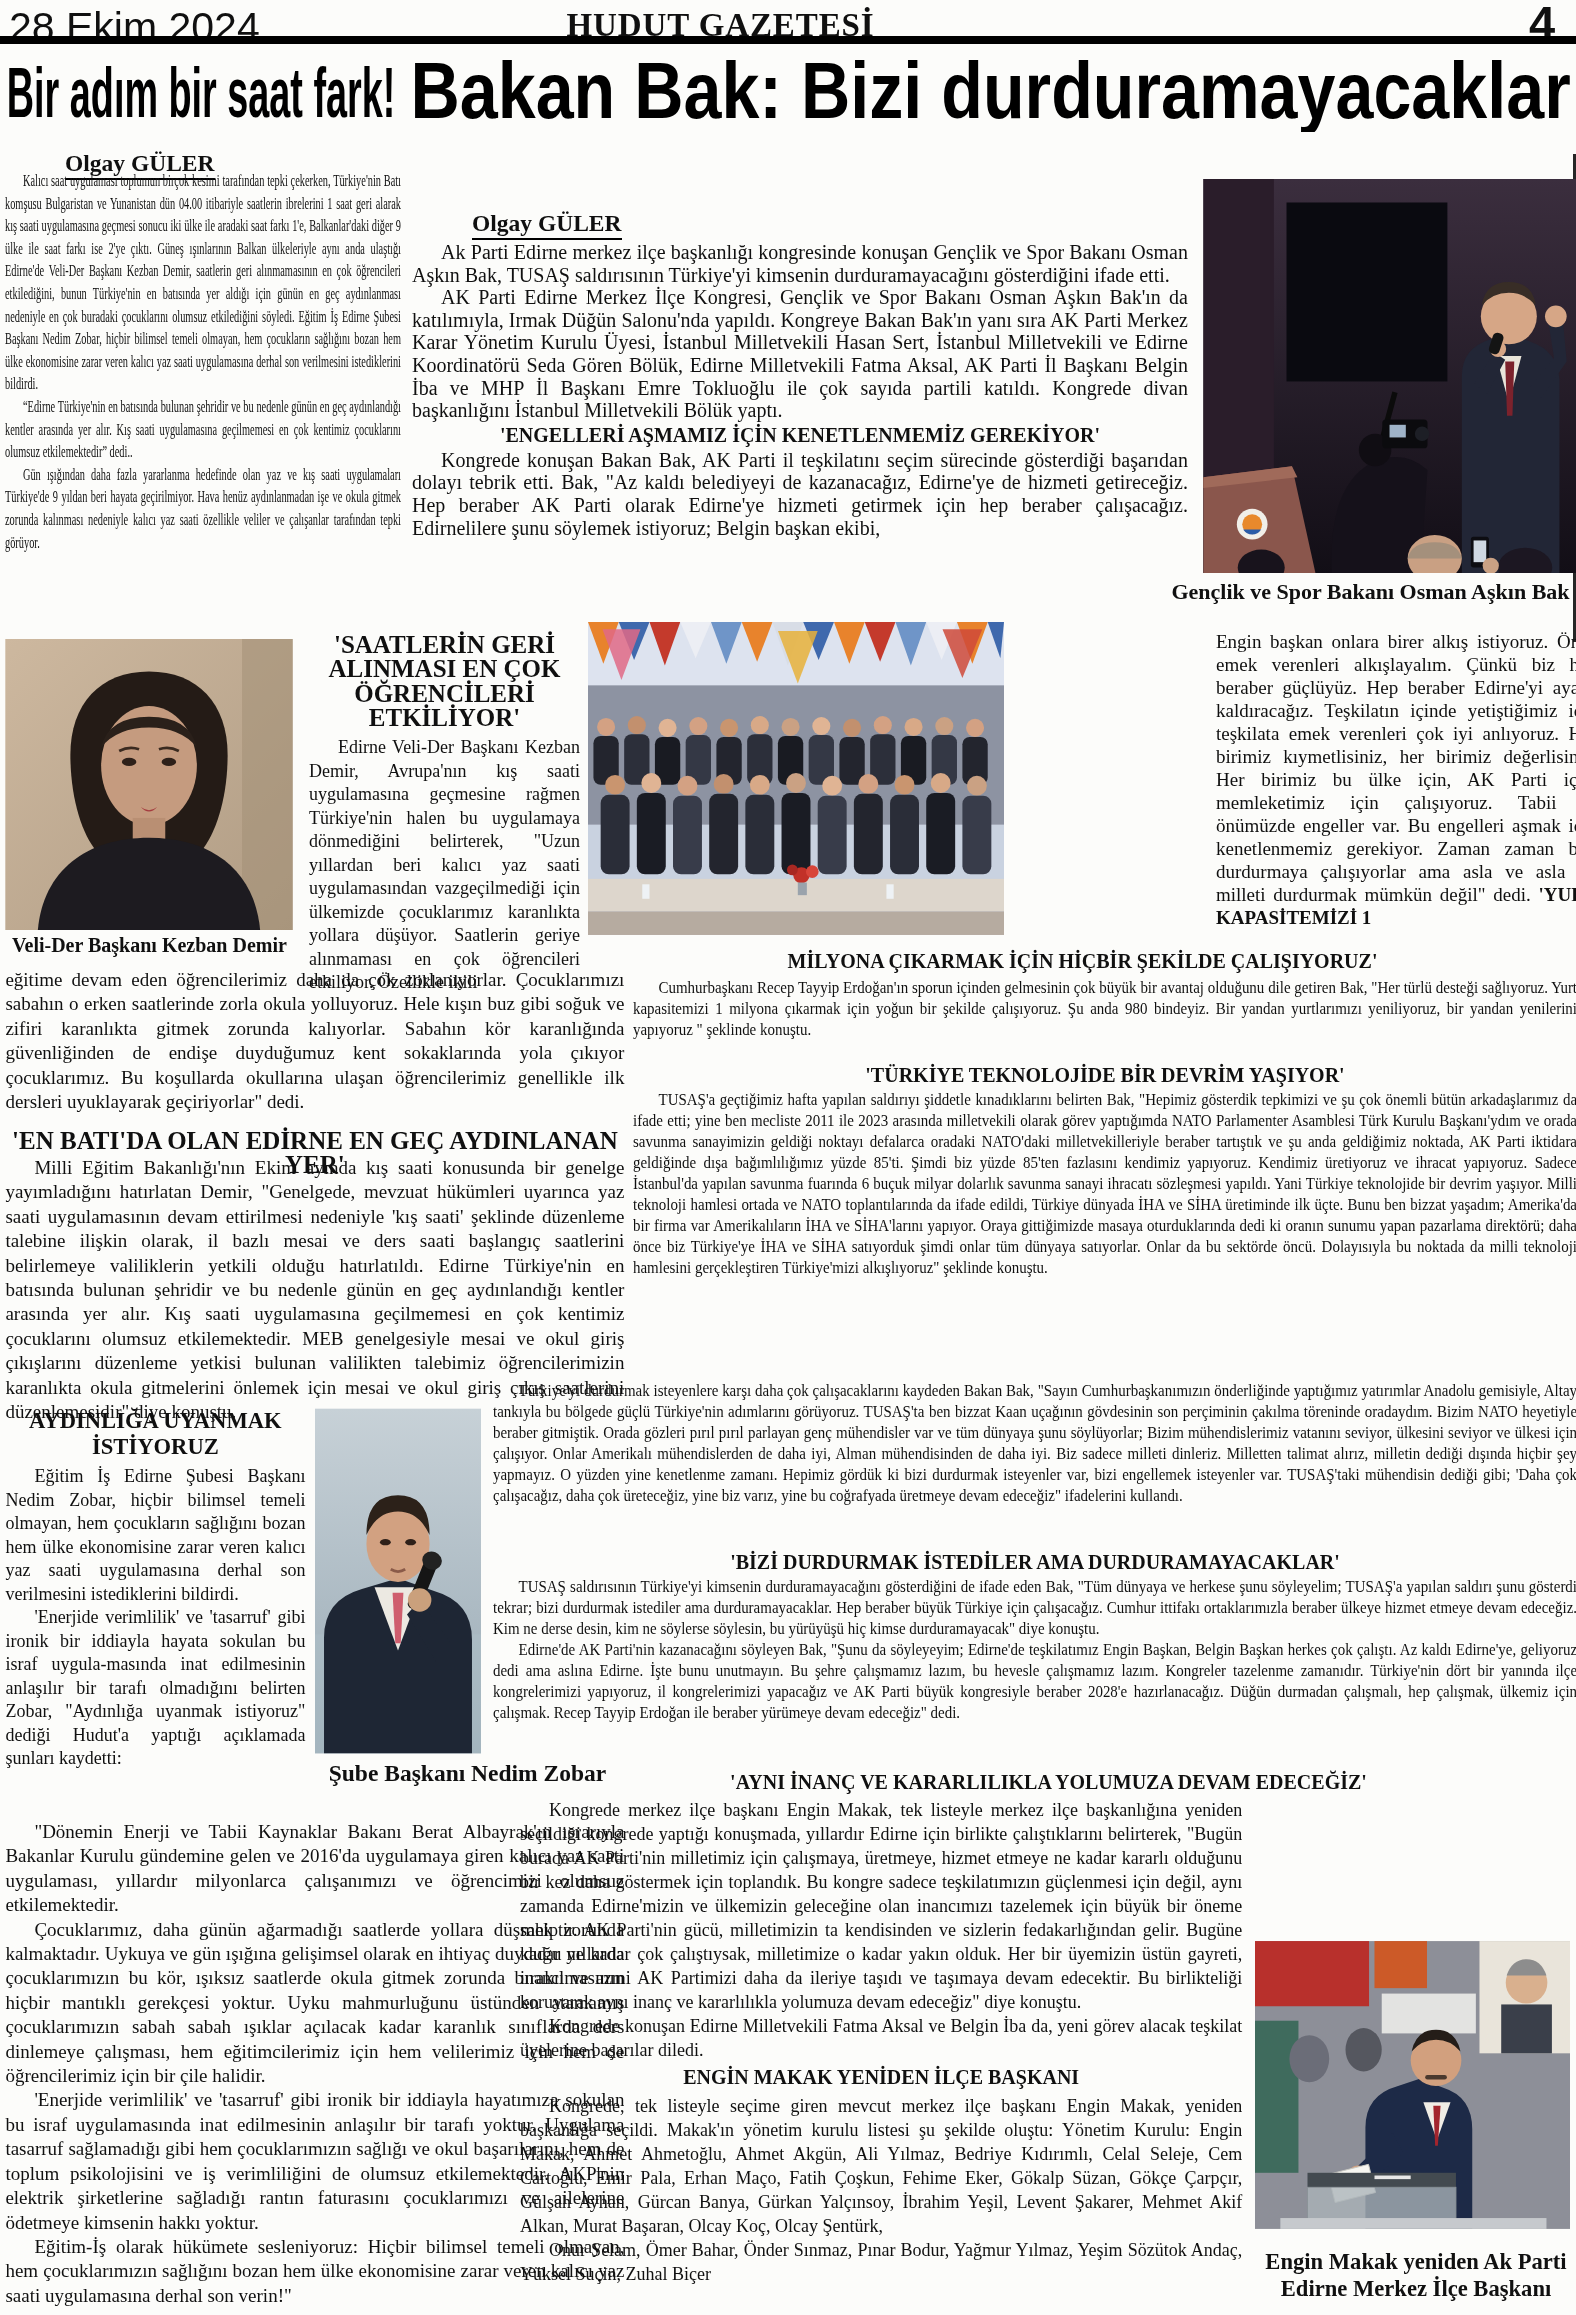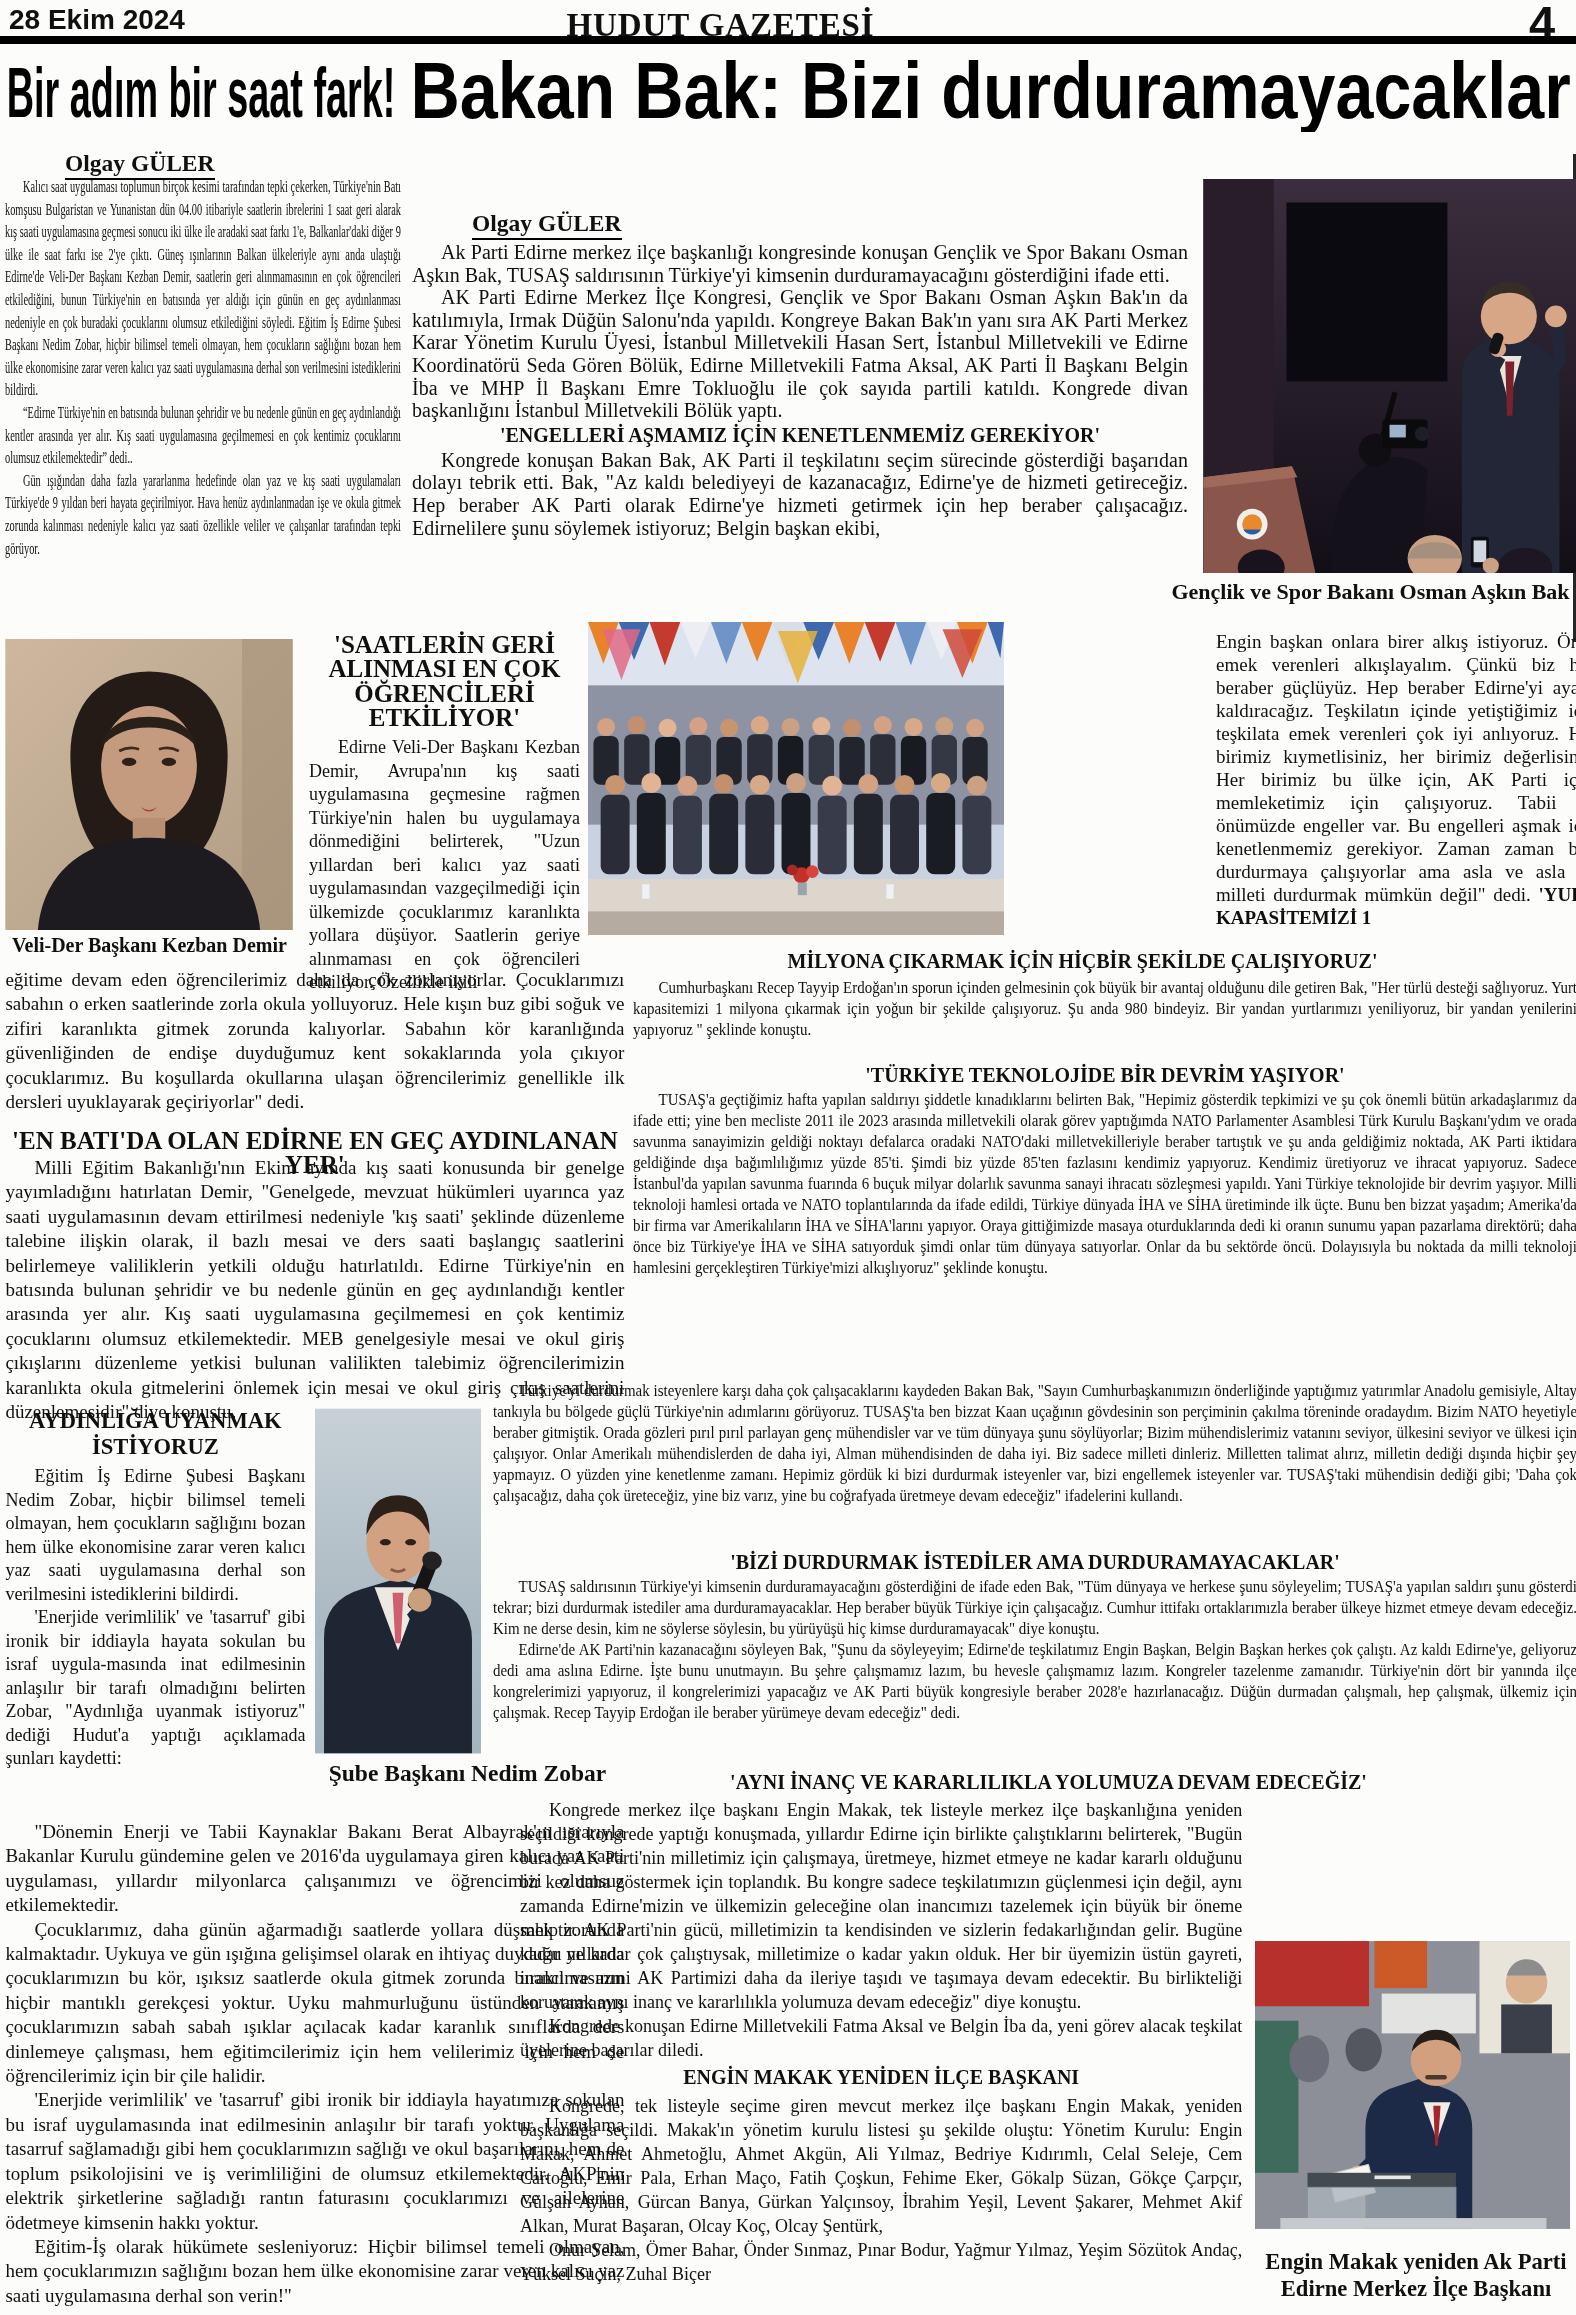--- a/index.html
+++ b/index.html
@@ -27,37 +27,37 @@
   .rule{background:#000;}
   svg{display:block;}
   .floatbox{float:right;width:322px;margin:143px 0 3.6px 12.7px;}
   .floatbox .cap{font-size:22.6px;line-height:27px;margin-top:19px;}
 </style>
 </head>
 <body>
 
 <div id="page">
 
-  <div class="abs sans" style="left:9px;top:3.6px;font-size:28px;font-weight:bold;">28 Ekim 2024</div>
+  <div class="abs sans" style="left:9px;top:3.6px;font-size:41px;font-weight:normal;">28 Ekim 2024</div>
   <div class="abs" style="left:517px;top:7.2px;width:407px;text-align:center;font-weight:bold;font-size:33px;letter-spacing:0.9px;">HUDUT GAZETESİ</div>
   <div class="abs sans" style="left:1529px;top:-5.4px;font-size:47px;font-weight:bold;">4</div>
   <div class="abs rule" style="left:0;top:36px;width:1577px;height:8.1px;"></div>
   <div class="abs" style="left:1573px;top:154px;width:3.6px;height:488px;background:#000;opacity:.85;"></div>
 
   <div class="abs" style="left:5.4px;top:52px;">
     <svg width="394" height="80" viewBox="0 0 436 88">
       <text x="2" y="72" font-family="Liberation Sans, sans-serif" font-weight="bold" font-size="78" textLength="430" lengthAdjust="spacingAndGlyphs" fill="#000">Bir adım bir saat fark!</text>
     </svg>
   </div>
 
   <div class="abs" style="left:65px;top:150px;">
     <span class="byline">Olgay GÜLER</span>
   </div>
 
-  <div class="abs" style="left:5.4px;top:176px;width:396px;overflow:hidden;">
+  <div class="abs" style="left:5.4px;top:170px;width:396px;overflow:hidden;">
     <div class="cw62 just bt1">
       <p>Kalıcı saat uygulaması toplumun birçok kesimi tarafından tepki çekerken, Türkiye'nin Batı komşusu Bulgaristan ve Yunanistan dün 04.00 itibariyle saatlerin ibrelerini 1 saat geri alarak kış saati uygulamasına geçmesi sonucu iki ülke ile aradaki saat farkı 1'e, Balkanlar'daki diğer 9 ülke ile saat farkı ise 2'ye çıktı. Güneş ışınlarının Balkan ülkeleriyle aynı anda ulaştığı Edirne'de Veli-Der Başkanı Kezban Demir, saatlerin geri alınmamasının en çok öğrencileri etkilediğini, bunun Türkiye'nin en batısında yer aldığı için günün en geç aydınlanması nedeniyle en çok buradaki çocuklarını olumsuz etkilediğini söyledi. Eğitim İş Edirne Şubesi Başkanı Nedim Zobar, hiçbir bilimsel temeli olmayan, hem çocukların sağlığını bozan hem ülke ekonomisine zarar veren kalıcı yaz saati uygulamasına derhal son verilmesini istediklerini bildirdi.</p>
       <p>“Edirne Türkiye'nin en batısında bulunan şehridir ve bu nedenle günün en geç aydınlandığı kentler arasında yer alır. Kış saati uygulamasına geçilmemesi en çok kentimiz çocuklarını olumsuz etkilemektedir” dedi..</p>
       <p>Gün ışığından daha fazla yararlanma hedefinde olan yaz ve kış saati uygulamaları Türkiye'de 9 yıldan beri hayata geçirilmiyor. Hava henüz aydınlanmadan işe ve okula gitmek zorunda kalınması nedeniyle kalıcı yaz saati özellikle veliler ve çalışanlar tarafından tepki görüyor.</p>
     </div>
   </div>
 
   <div class="abs" style="left:5.4px;top:639px;">
     <svg width="288" height="291" viewBox="0 0 318 322">
       <defs>

